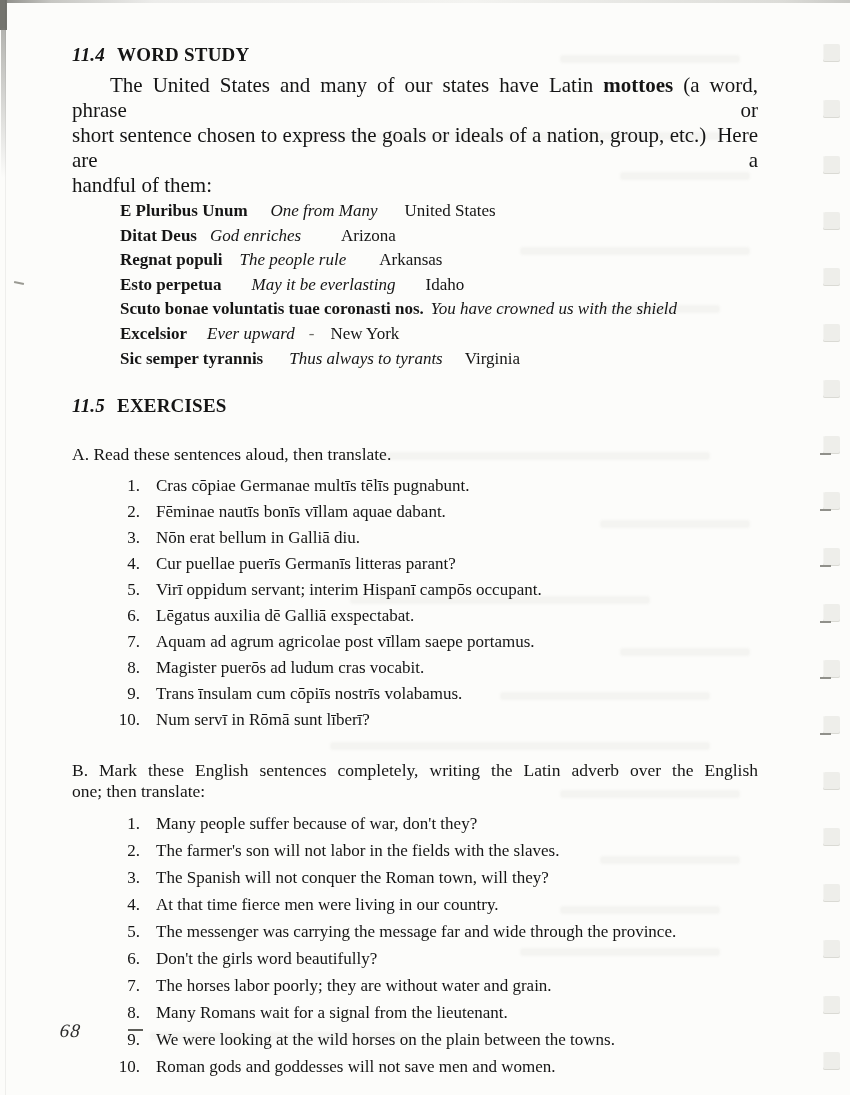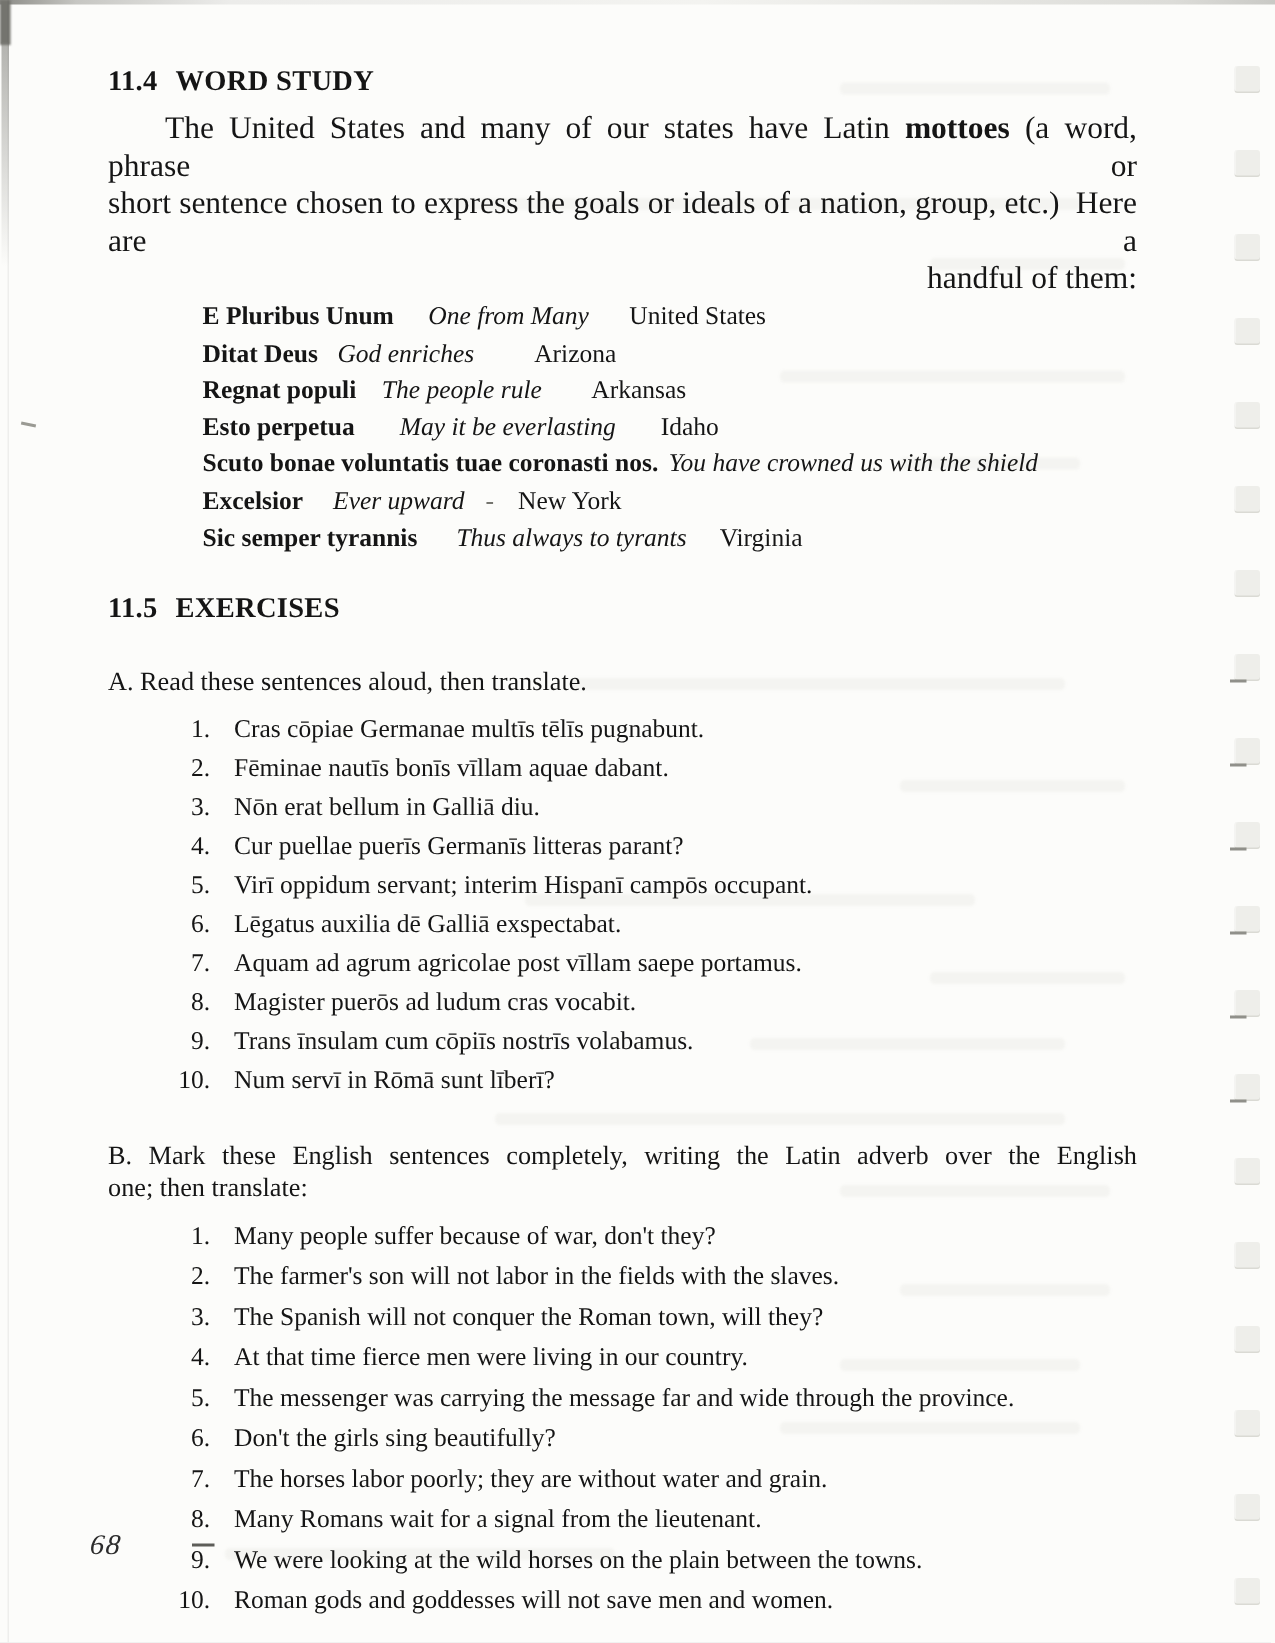--- a/index.html
+++ b/index.html
@@ -18,27 +18,27 @@
   .edge-left-line { position:absolute; top:0; left:5px; width:1px; height:100%; background:rgba(60,60,55,.07); }
   .left-speck { position:absolute; left:14px; top:282px; width:10px; height:2px; background:#9a9a93; transform:rotate(12deg); }
   .binding-mark { position:absolute; right:10px; width:17px; height:18px; background:#eeeeea;
     border-radius:2px; box-shadow:inset 0 -1px 0 #dadad4, inset 1px 0 0 #f4f4f1; }
   .binding-mark .tick { position:absolute; left:-3px; bottom:-1px; width:11px; height:2px; background:#90908a; }
   .smudge { position:absolute; height:8px; background:rgba(110,110,100,.055); filter:blur(1px); border-radius:3px; }
   .pn-dash { position:absolute; left:128px; top:1029px; width:15px; height:2px; background:#5d5d58; }
   
   .content { position:absolute; inset:0; padding:44px 92px 0 72px; box-sizing:border-box; }
   .section-heading { margin:0; font-size:19px; font-weight:bold; letter-spacing:.2px; }
-  .section-heading .sec-num { margin-right:12px; }
+  .section-heading .sec-num { margin-right:12px;font-style:italic; }
   .heading-2 { margin-top:24px; }
   .intro { font-size:21px; line-height:25px; margin-top:7px; }
-  .intro-line { white-space:pre-wrap;text-align:right; }
+  .intro-line { white-space:pre-wrap; }
   .just { text-align:justify; text-align-last:justify; }
   .indent { text-indent:38px; }
-  .mottoes { margin-left:63px; margin-top:1px; font-size:17px; line-height:24.6px; }
+  .mottoes { margin-left:48px; margin-top:1px; font-size:17px; line-height:24.6px; }
   .motto-row { white-space:nowrap; }
   .latin { font-weight:bold; }
   .eng { font-style:italic; }
   .motto-cont { padding-left:300px; white-space:nowrap; }
   .stray-mark { color:#6e6e68; }
   .part-header { font-size:17.5px; margin:27px 0 0 0; }
   .part-header .hline { white-space:pre-wrap; }
   .ex-list { list-style:none; margin:8px 0 0 0; padding:0 0 0 40px; font-size:17px; }
   .ex-list li { display:flex; }
   .list-a li { line-height:26px; }
@@ -212,21 +212,21 @@
           <span class="txt">At that time fierce men were living in our country.</span>
         </li>
 
         <li>
           <span class="num">5.</span>
           <span class="txt">The messenger was carrying the message far and wide through the province.</span>
         </li>
 
         <li>
           <span class="num">6.</span>
-          <span class="txt">Don't the girls sing beautifully?</span>
+          <span class="txt">Don't the girls word beautifully?</span>
         </li>
 
         <li>
           <span class="num">7.</span>
           <span class="txt">The horses labor poorly; they are without water and grain.</span>
         </li>
 
         <li>
           <span class="num">8.</span>
           <span class="txt">Many Romans wait for a signal from the lieutenant.</span>

